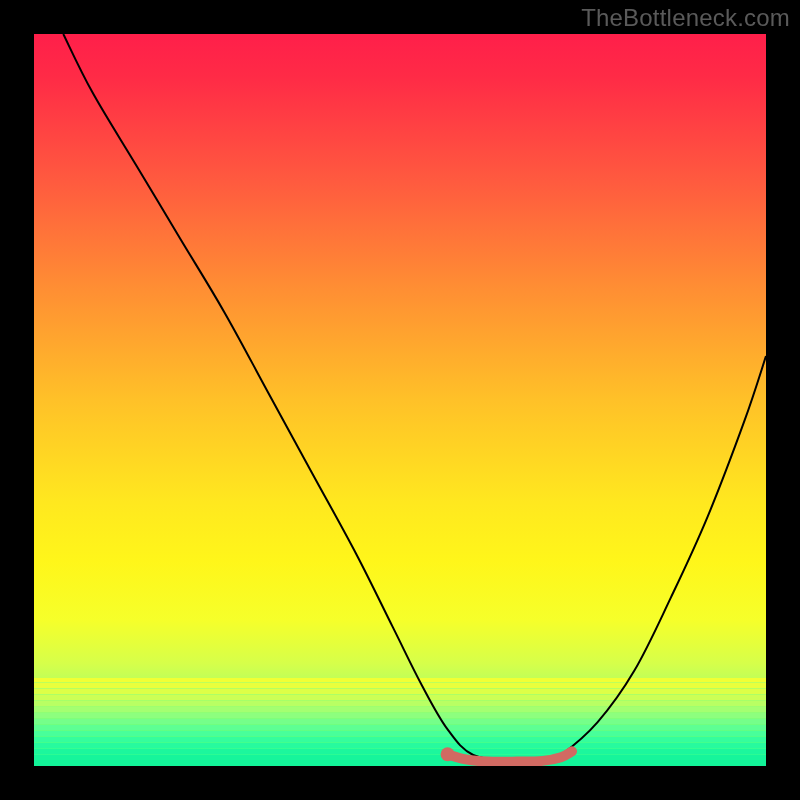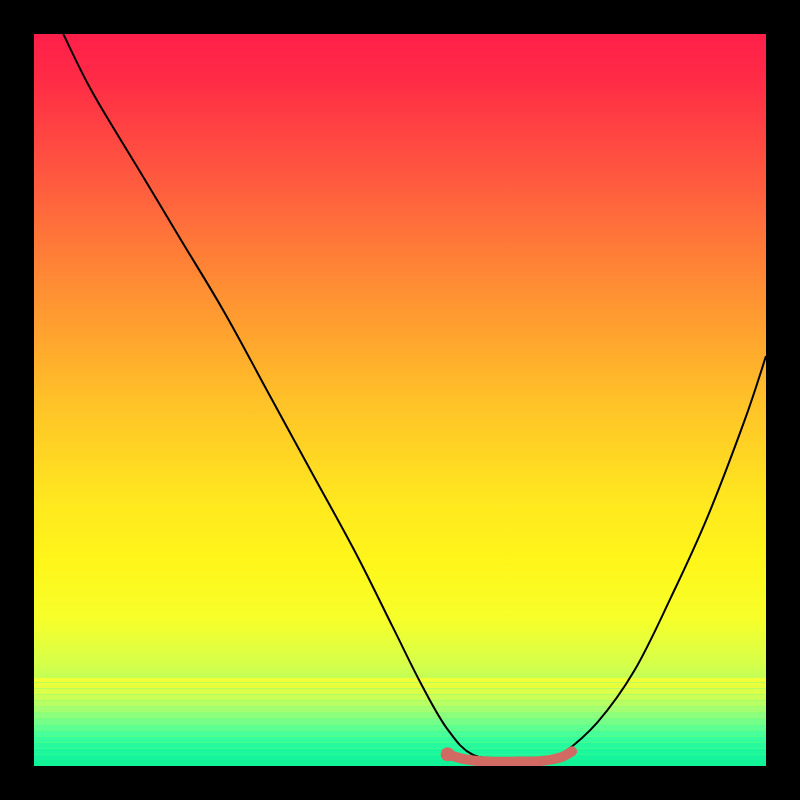--- a/index.html
+++ b/index.html
@@ -72,20 +72,21 @@
   svg {
     position: absolute;
     inset: 0;
   }
 </style>
 </head>
 <body>
 
 <div class="frame">
 
+  <div class="watermark">TheBottleneck.com</div>
 
   <div class="plot-area">
     <div class="gradient-bg"></div>
 
     <div class="green-bands">
       <div class="band" style="bottom:84px;height:4px;background:#f1ff34;"></div>
       <div class="band" style="bottom:78px;height:5px;background:#e9ff3c;"></div>
       <div class="band" style="bottom:72px;height:5px;background:#ddff47;"></div>
       <div class="band" style="bottom:66px;height:5px;background:#ccff55;"></div>
       <div class="band" style="bottom:60px;height:5px;background:#b9ff63;"></div>

